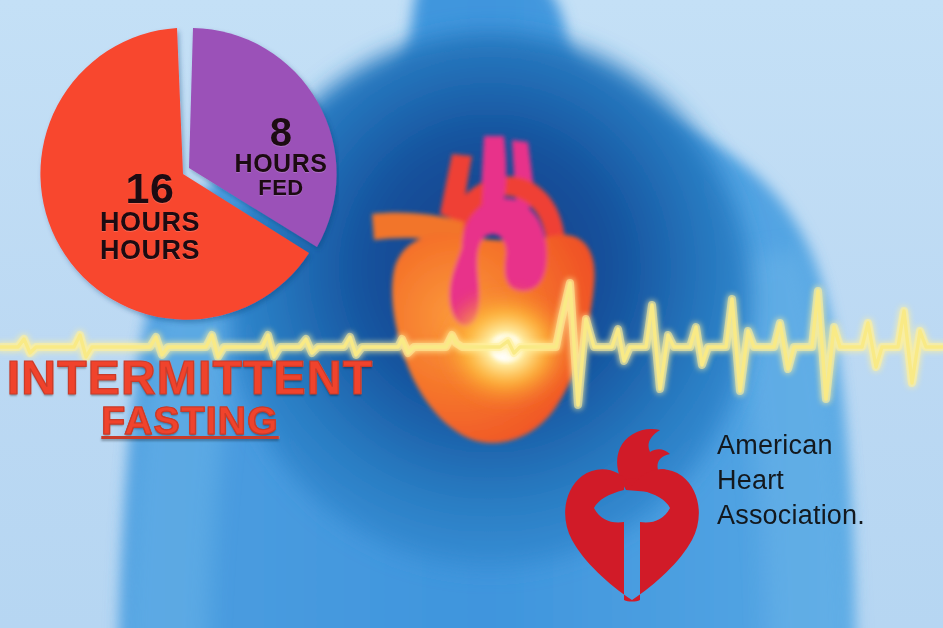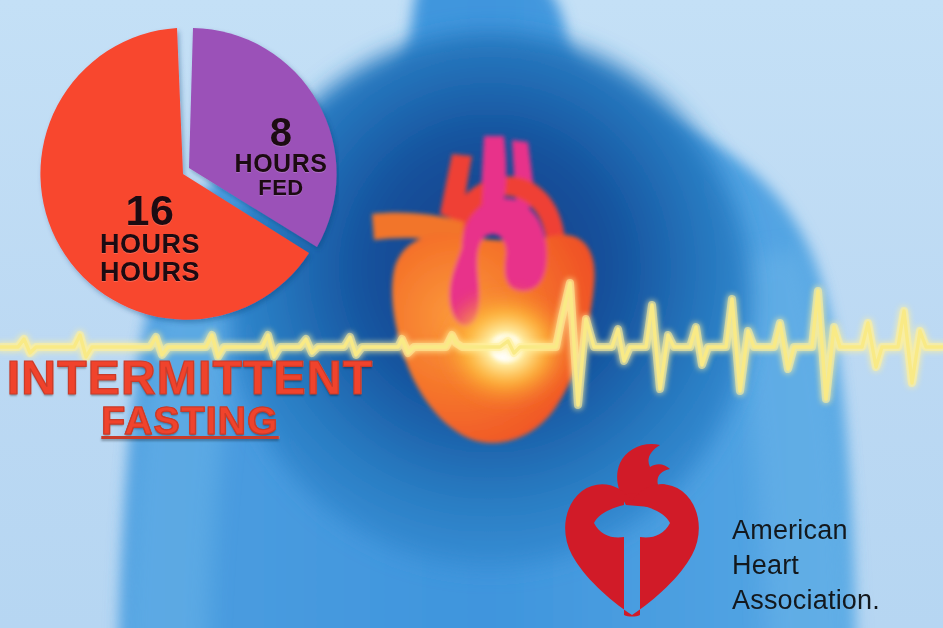--- a/index.html
+++ b/index.html
@@ -29,21 +29,21 @@
     position:absolute;
     text-align:center;
     color:#1c0b12;
     font-weight:bold;
     letter-spacing:.5px;
     line-height:1.02;
     text-shadow:0 1px 0 rgba(255,255,255,.18);
     pointer-events:none;
   }
   #label-fasted{
-    left:38px; top:150px; width:170px;margin-top:22px;
+    left:38px; top:150px; width:170px;
   }
   #label-fasted .big{display:block;font-size:43px;line-height:.96;}
   #label-fasted .l1{display:block;font-size:27px;}
   #label-fasted .l2{display:block;font-size:27px;}
 
   #label-fed{
     left:190px; top:95px; width:128px;
   }
   #label-fed .big{display:block;font-size:40px;line-height:.96;}
   #label-fed .l1{display:block;font-size:25px;}
@@ -84,22 +84,21 @@
     left:356px; top:118px;
     width:272px; height:340px;
   }
 
   
   #aha-logo{
     position:absolute;
     left:560px; top:428px;
     width:375px; height:190px;
     display:flex;
-    align-items:flex-end;
-    gap:15px;
+    align-items:flex-start;
   }
   #aha-mark{width:145px;height:175px;flex:0 0 145px;}
   #aha-wordmark{
     margin-left:12px;
     color:#13181d;
     font-size:27px;
     line-height:1.30;
     letter-spacing:.2px;
     font-weight:400;
   }

